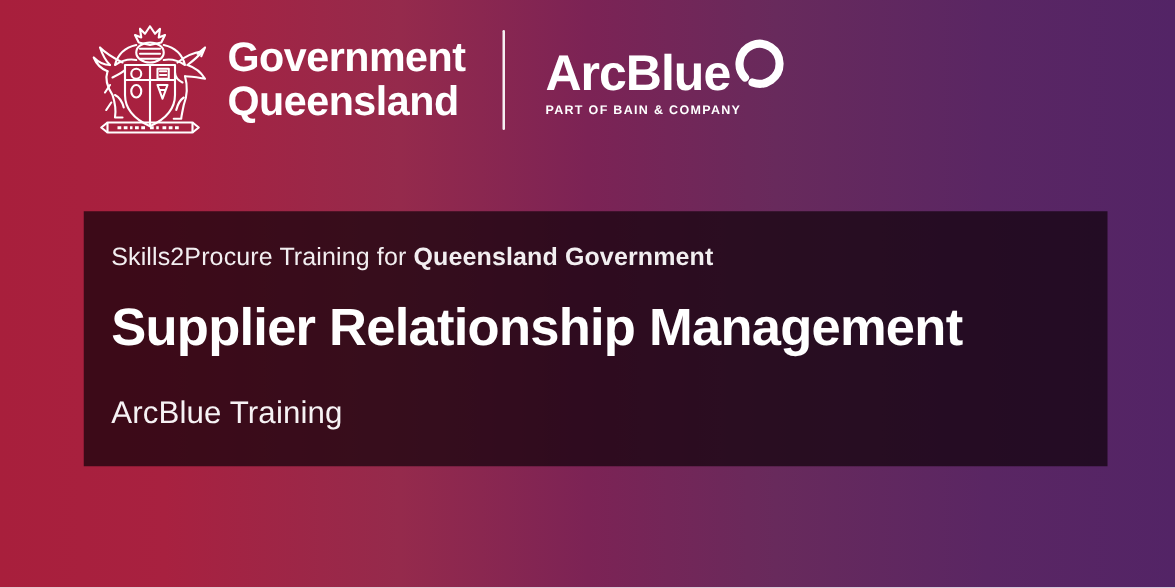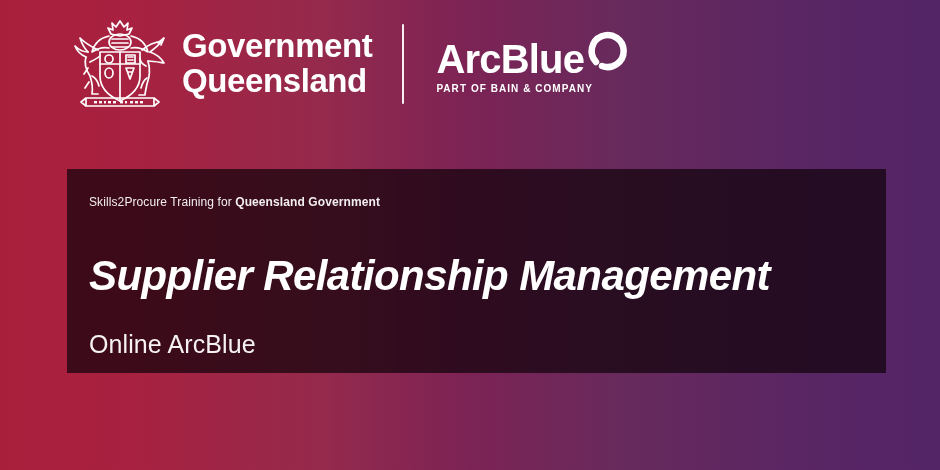--- a/index.html
+++ b/index.html
@@ -95,36 +95,35 @@
   #content-panel {
     position:absolute;
     left:67px; top:169px;
     width:819px; height:204px;
     background:rgba(14,2,8,0.70);
     padding:26px 0 0 22px;
   }
 
   #eyebrow {
     color:#f2eef0;
-    font-size:12px;
+    font-size:20px;
     font-weight:normal;
     letter-spacing:0.1px;
     white-space:nowrap;
   }
   #eyebrow .strong { font-weight:bold; }
 
   #main-title {
-    margin-top:44px;
+    margin-top:21px;
     color:#ffffff;
     font-size:42px;
     font-weight:bold;
     letter-spacing:-0.6px;
     line-height:1.08;
     white-space:nowrap;
-    font-style:italic;
   }
 
   #subtitle {
     margin-top:32px;
     color:#f6f2f4;
     font-size:25px;
     font-weight:normal;
     letter-spacing:0.1px;
     white-space:nowrap;
   }
@@ -213,16 +212,16 @@
         </svg>
       </div>
       <div id="arcblue-tagline">PART OF BAIN &amp; COMPANY</div>
     </div>
 
   </div>
 
   <div id="content-panel">
     <div id="eyebrow"><span>Skills2Procure Training for </span><span class="strong">Queensland Government</span></div>
     <h1 id="main-title">Supplier Relationship Management</h1>
-    <div id="subtitle">Online ArcBlue</div>
+    <div id="subtitle">ArcBlue Training</div>
   </div>
 
 </div>
 
 </body></html>

